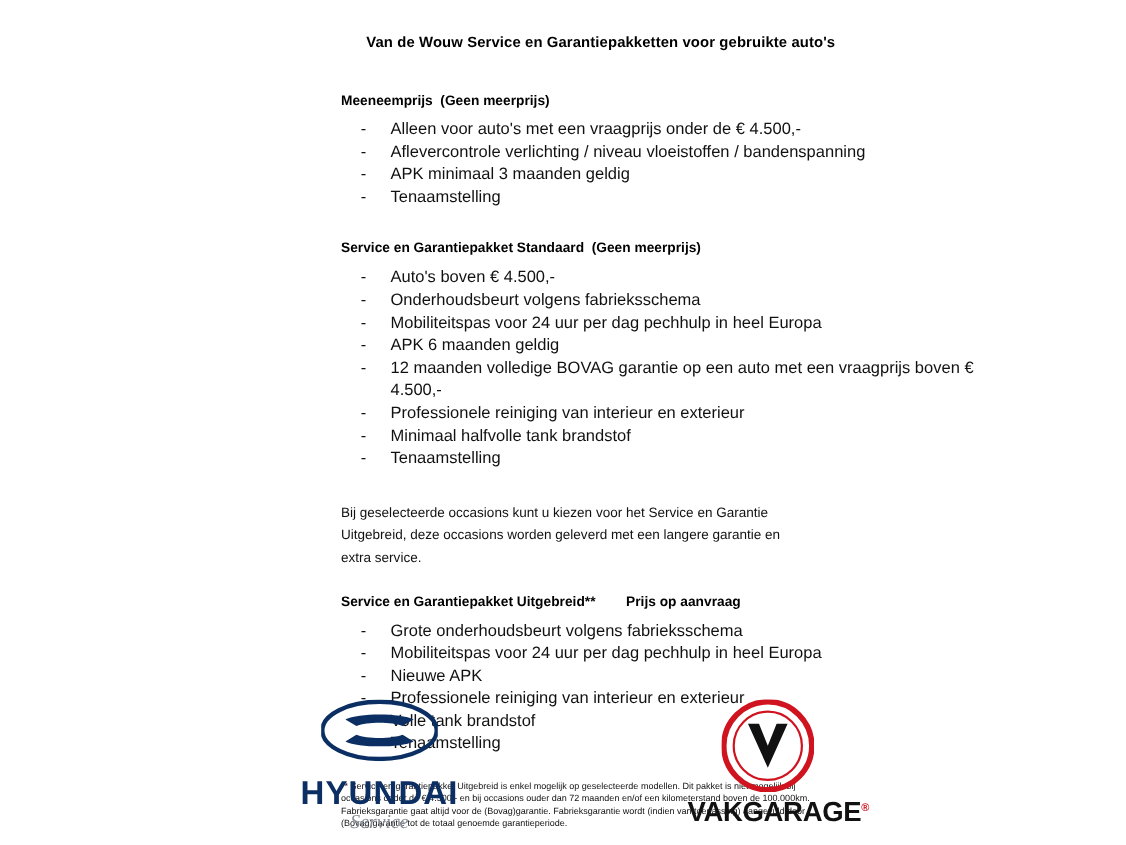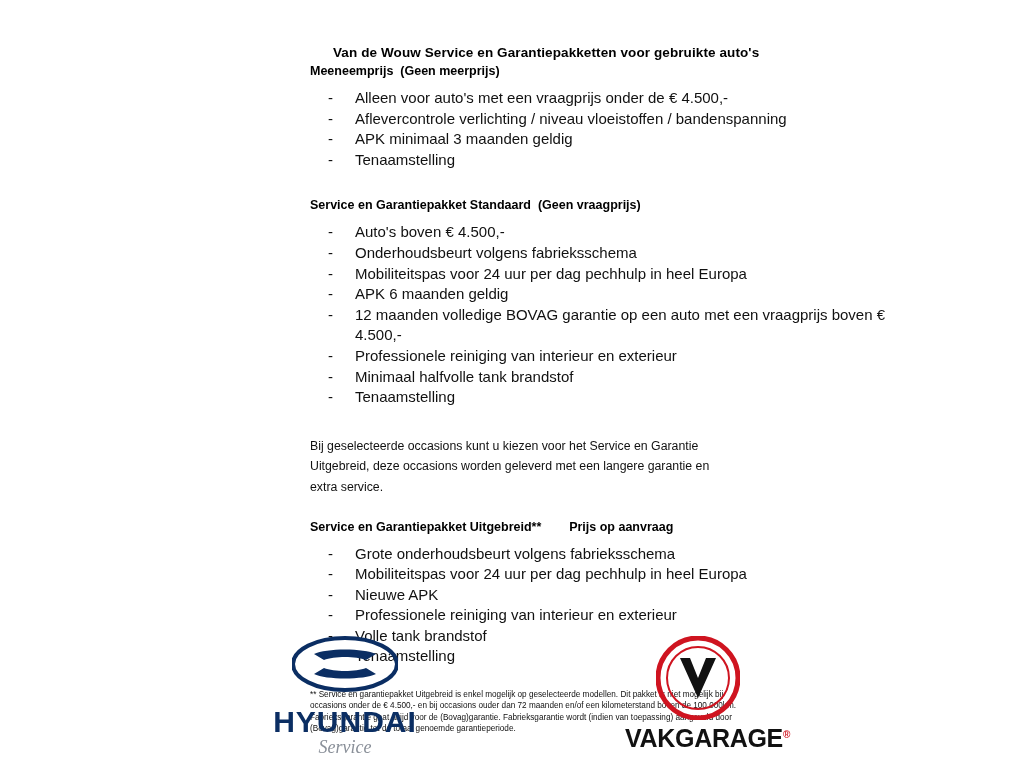--- a/index.html
+++ b/index.html
@@ -17,30 +17,30 @@
   }
   .page {
     position: relative;
     width: 1024px;
     height: 768px;
     box-sizing: border-box;
   }
   .doc-title {
     position: absolute;
     left: 333px;
-    top: 45px;
+    top: 31px;
     font-size: 13.5px;
     font-weight: bold;
     color: #000;
     letter-spacing: 0.1px;
   }
   .content {
     position: absolute;
     left: 310px;
-    top: 64px;
+    top: 84px;
     width: 600px;
   }
   .section {
     margin-bottom: 0;
   }
   .section-heading {
     font-size: 12.5px;
     font-weight: bold;
     color: #000;
     margin: 0 0 10px 0;
@@ -187,21 +187,21 @@
         <li>Alleen voor auto's met een vraagprijs onder de € 4.500,-</li>
         <li>Aflevercontrole verlichting / niveau vloeistoffen / bandenspanning</li>
         <li>APK minimaal 3 maanden geldig</li>
         <li>Tenaamstelling</li>
       </ul>
     </div>
 
     <div class="gap-after-list"></div>
 
     <div class="section">
-      <div class="section-heading">Service en Garantiepakket Standaard  (Geen vraagprijs)</div>
+      <div class="section-heading">Service en Garantiepakket Standaard  (Geen meerprijs)</div>
       <ul class="bullets">
         <li>Auto's boven € 4.500,-</li>
         <li>Onderhoudsbeurt volgens fabrieksschema</li>
         <li>Mobiliteitspas voor 24 uur per dag pechhulp in heel Europa</li>
         <li>APK 6 maanden geldig</li>
         <li>12 maanden volledige BOVAG garantie op een auto met een vraagprijs boven € 4.500,-</li>
         <li>Professionele reiniging van interieur en exterieur</li>
         <li>Minimaal halfvolle tank brandstof</li>
         <li>Tenaamstelling</li>
       </ul>

